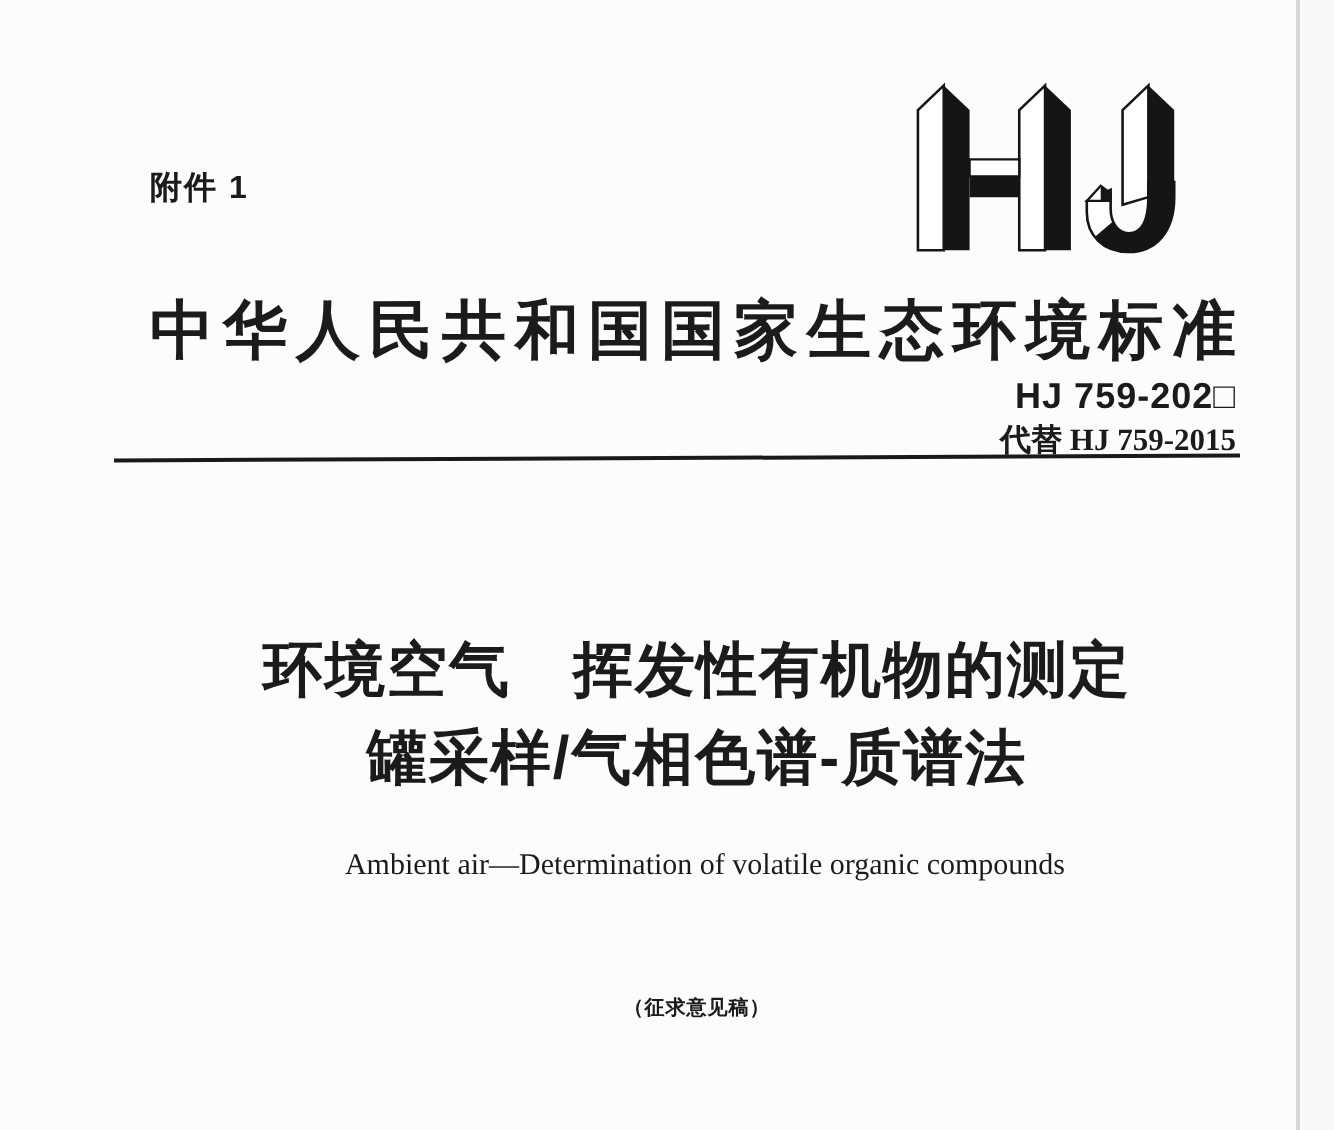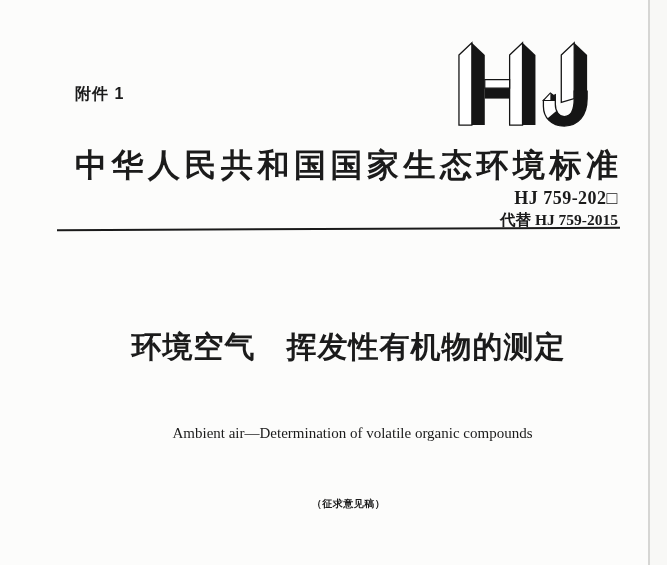--- a/index.html
+++ b/index.html
@@ -24,40 +24,40 @@
   .logo svg{display:block;width:100%;height:100%;}
 
   .heading{
     position:absolute;left:75px;top:144px;margin:0;
     font-family:"Liberation Serif","DejaVu Serif",serif;
     font-size:32px;font-weight:700;letter-spacing:4.5px;white-space:nowrap;text-align:right;
   }
 
   .std-num{
     position:absolute;right:49px;top:188px;
-    font-family:Liberation Serif, serif;
+    font-family:Liberation Sans, sans-serif;
     font-size:18px;font-weight:700;letter-spacing:.5px;
   }
   .replaces{
     position:absolute;right:49px;top:210px;
     font-family:"Liberation Serif","DejaVu Serif",serif;
     font-size:15.5px;font-weight:600;margin-left:13px;
   }
   .rule{
     position:absolute;left:57px;top:228px;width:563px;height:2px;
     background:#1a1a1a;border:0;margin:0;
     transform:rotate(-0.25deg);
   }
 
   .center-wrap{position:absolute;left:30px;width:637px;text-align:center;}
   .title-cn{
     margin:0;font-size:30px;font-weight:700;letter-spacing:1px;white-space:nowrap;
     font-family:"Liberation Sans","DejaVu Sans",sans-serif;
   }
-  .t-cn1{top:315px;margin-top:12px;}
+  .t-cn1{top:315px;}
   .t-cn2{top:359px;}
   .title-en{
     margin:4px;font-size:15px;font-weight:400;white-space:nowrap;
     font-family:"Liberation Serif","DejaVu Serif",serif;
   }
   .t-en1{top:421px;}
   .t-en2{top:458px;}
   .draft{
     top:497px;margin:0;font-size:10px;font-weight:700;letter-spacing:.5px;
     font-family:"Liberation Sans","DejaVu Sans",sans-serif;
@@ -99,19 +99,20 @@
   <h1 class="heading">中华人民共和国国家生态环境标准</h1>
 
   <div class="std-num">HJ 759-202□</div>
 
   <div class="replaces">代替 HJ 759-2015</div>
 
   <div class="rule"></div>
 
   <h2 class="center-wrap title-cn t-cn1">环境空气　挥发性有机物的测定</h2>
 
+  <h2 class="center-wrap title-cn t-cn2">罐采样/气相色谱-质谱法</h2>
 
   <p class="center-wrap title-en t-en1">Ambient air—Determination of volatile organic compounds</p>
 
 
   <p class="center-wrap draft">（征求意见稿）</p>
 
 </div>
 
 </body></html>

